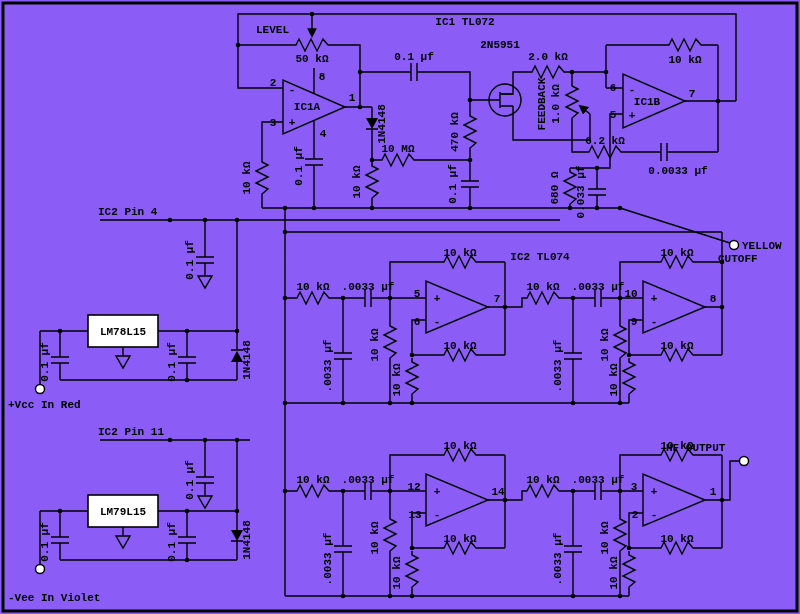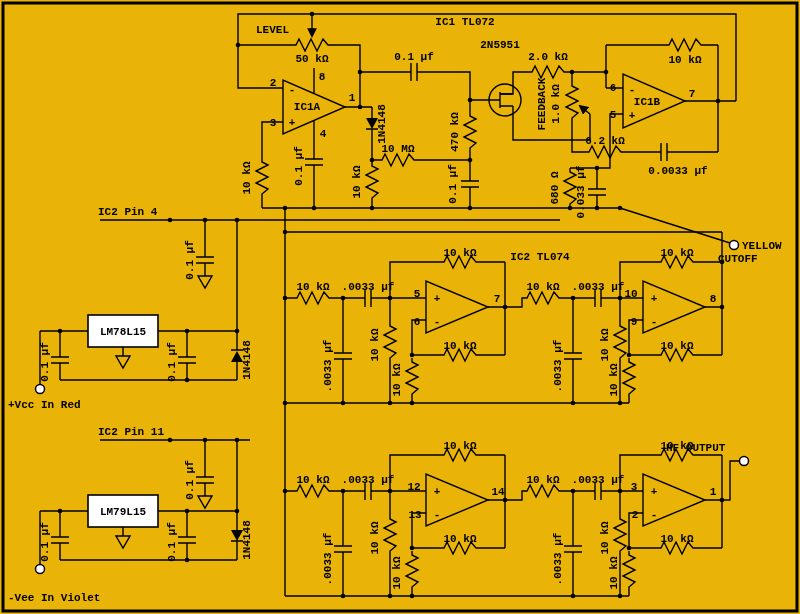--- a/index.html
+++ b/index.html
@@ -1,16 +1,16 @@
 <!DOCTYPE html>
 <html><head>
 <meta charset="utf-8">
 <style>
   html,body{margin:0;padding:0;background:#fff;}
-  .page{width:800px;height:614px;position:relative;background:#eab308;}
+  .page{width:800px;height:614px;position:relative;background:#8b5cf6;}
   svg{position:absolute;left:0;top:0;}
   .t{font-family:"Liberation Mono","DejaVu Sans Mono",monospace;font-size:11px;font-weight:bold;fill:#000;}
   .wire{stroke:#000;stroke-width:1.4;fill:none;}
   .sym{stroke:#000;stroke-width:1.4;fill:none;}
   .box{stroke:#000;stroke-width:1.6;fill:#fff;}
   .dot{fill:#000;stroke:none;}
   .term{stroke:#000;stroke-width:1.5;fill:#fff;}
 </style>
 </head>
 <body>

